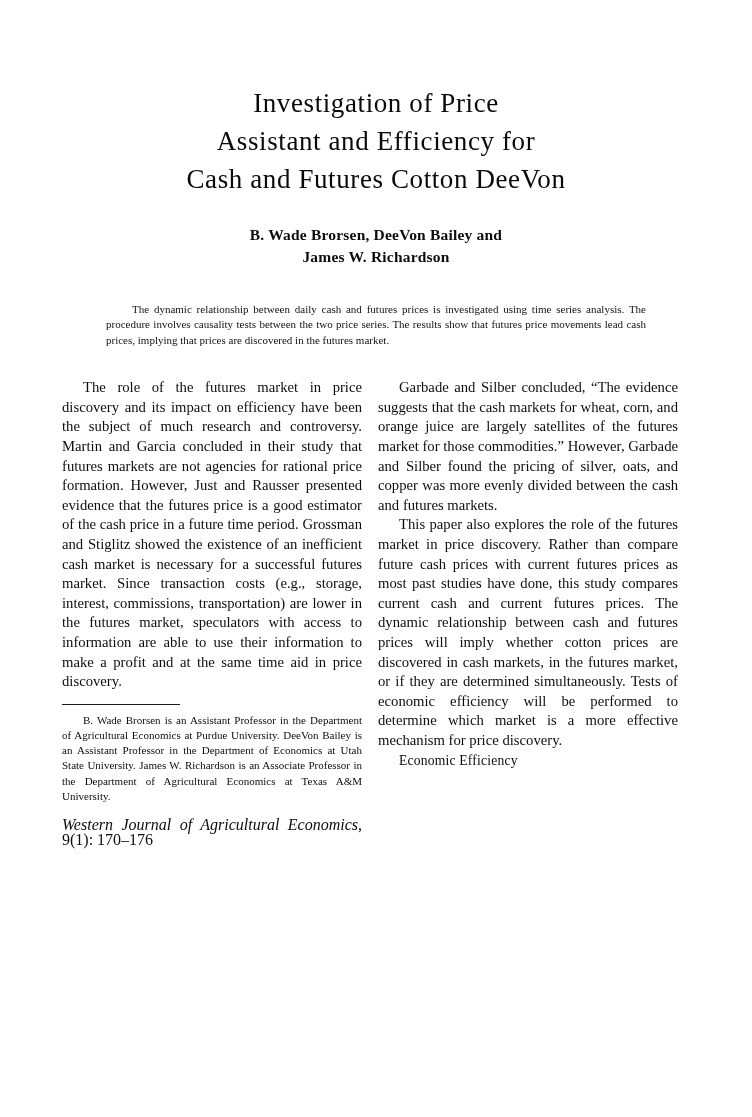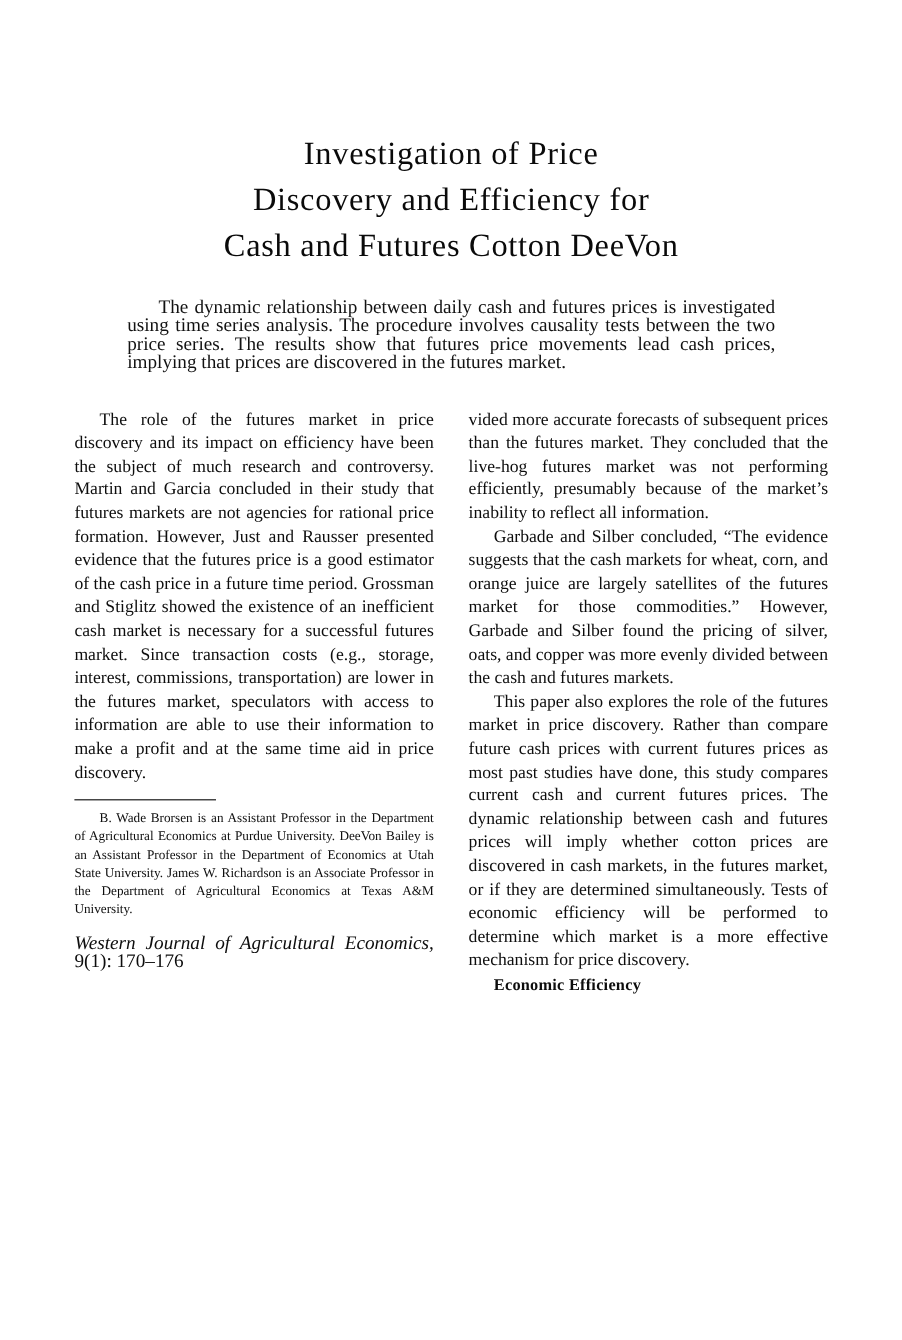--- a/index.html
+++ b/index.html
@@ -19,21 +19,21 @@
     position: absolute;
     left: 0; top: 0;
     width: 752px;
     height: 1117px;
     padding: 0;
     box-sizing: border-box;
   }
   .content {
     position: absolute;
     left: 62px;
-    top: 109px;
+    top: 84px;
     width: 628px;
   }
 
   
   .title {
     text-align: center;
     font-family: "Liberation Serif", serif;
     font-size: 27px;
     line-height: 38px;
     letter-spacing: 0.6px;
@@ -51,49 +51,49 @@
     line-height: 22px;
     margin: 0 0 34px 0;
     letter-spacing: 0.2px;
   }
   .authors .aline { display: block; }
 
   
   .abstract {
     width: 540px;
     margin: 0 auto 30px auto;
-    font-size: 16px;
+    font-size: 11px;
     line-height: 15.4px;
     text-align: justify;
     text-indent: 26px;
     color: #121212;
   }
 
   
   .columns {
     display: flex;
-    gap: 29px;
+    gap: 16px;
     width: 628px;
   }
   .col {
     width: 300px;
     font-size: 14.7px;
     line-height: 19.6px;
     text-align: justify;
     -webkit-hyphens: none;
     hyphens: none;
   }
   .col p {
     margin: 0;
     text-indent: 21px;
   }
   .col p.noindent { text-indent: 0; }
 
   .section-head {
-    font-weight: bold;
+    font-weight: normal;
     font-size: 13.6px;
     margin: 17px 0 9px 0;
     text-indent: 0;
     letter-spacing: 0.2px;
   }
 
   
   .fn-rule {
     width: 118px;
     height: 1px;
@@ -115,45 +115,48 @@
   .journal-line .it { font-style: italic; }
 </style>
 </head>
 <body>
 
 <div class="page">
   <div class="content">
 
     <h1 class="title">
       <span class="tline">Investigation of Price</span>
-      <span class="tline">Discovery and Efficiency for</span>
+      <span class="tline">Assistant and Efficiency for</span>
       <span class="tline">Cash and Futures Cotton DeeVon</span>
     </h1>
 
+    <div class="authors">
+      <span class="aline">B. Wade Brorsen, DeeVon Bailey and</span>
+      <span class="aline">James W. Richardson</span>
+    </div>
 
     <div class="abstract">The dynamic relationship between daily cash and futures prices is investigated using time series analysis. The procedure involves causality tests between the two price series. The results show that futures price movements lead cash prices, implying that prices are discovered in the futures market.</div>
 
     <div class="columns">
 
       <div class="col">
         <p>The role of the futures market in price discovery and its impact on efficiency have been the subject of much research and controversy. Martin and Garcia concluded in their study that futures markets are not agencies for rational price formation. However, Just and Rausser presented evidence that the futures price is a good estimator of the cash price in a future time period. Grossman and Stiglitz showed the existence of an inefficient cash market is necessary for a successful futures market. Since transaction costs (e.g., storage, interest, commissions, transportation) are lower in the futures market, speculators with access to information are able to use their information to make a profit and at the same time aid in price discovery.</p>
 
         <div class="fn-rule"></div>
 
         <p class="footnote">B. Wade Brorsen is an Assistant Professor in the Department of Agricultural Economics at Purdue University. DeeVon Bailey is an Assistant Professor in the Department of Economics at Utah State University. James W. Richardson is an Associate Professor in the Department of Agricultural Economics at Texas A&amp;M University.</p>
 
         <div class="journal-line">
           <div>
             <span class="it">Western Journal of Agricultural Economics,</span><span> 9(1): 170–176</span>
           </div>
         </div>
       </div>
 
       <div class="col">
-        <p class="noindent">vided more accurate forecasts of subsequent prices than the futures market. They concluded that the live-hog futures market was not performing efficiently, presumably because of the market’s inability to reflect all information.</p>
         <p>Garbade and Silber concluded, “The evidence suggests that the cash markets for wheat, corn, and orange juice are largely satellites of the futures market for those commodities.” However, Garbade and Silber found the pricing of silver, oats, and copper was more evenly divided between the cash and futures markets.</p>
         <p>This paper also explores the role of the futures market in price discovery. Rather than compare future cash prices with current futures prices as most past studies have done, this study compares current cash and current futures prices. The dynamic relationship between cash and futures prices will imply whether cotton prices are discovered in cash markets, in the futures market, or if they are determined simultaneously. Tests of economic efficiency will be performed to determine which market is a more effective mechanism for price discovery.</p>
         <p class="section-head">Economic Efficiency</p>
       </div>
 
     </div>
   </div>
 </div>
 
 </body></html>

